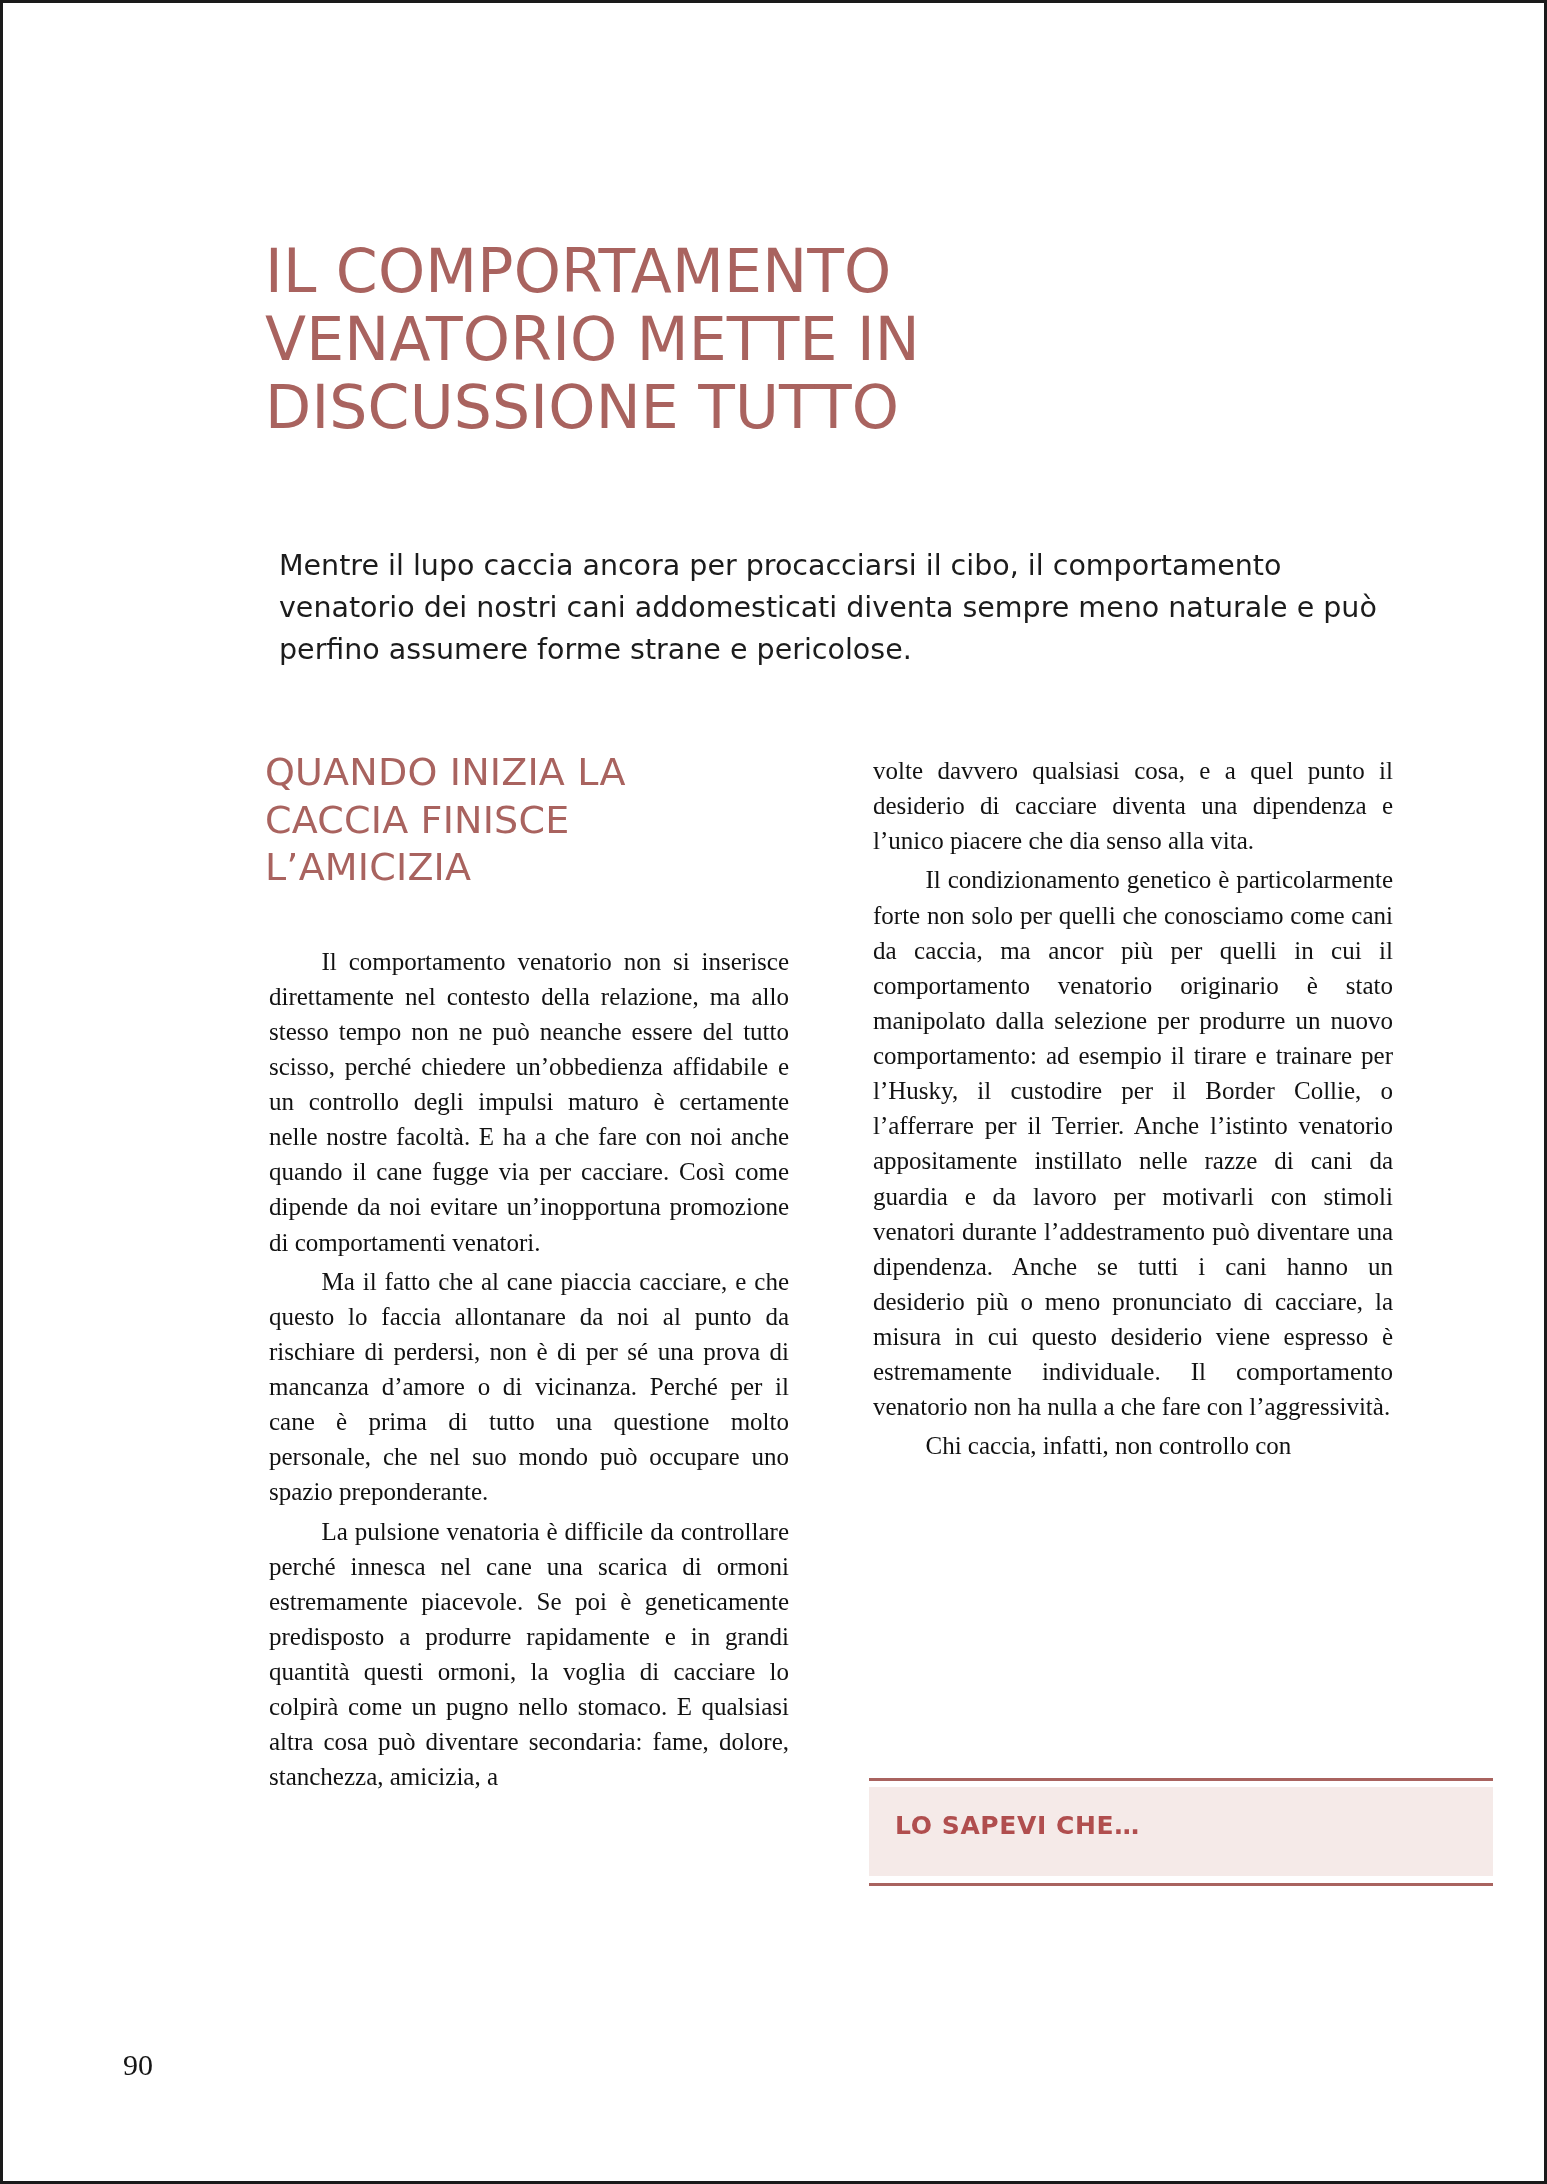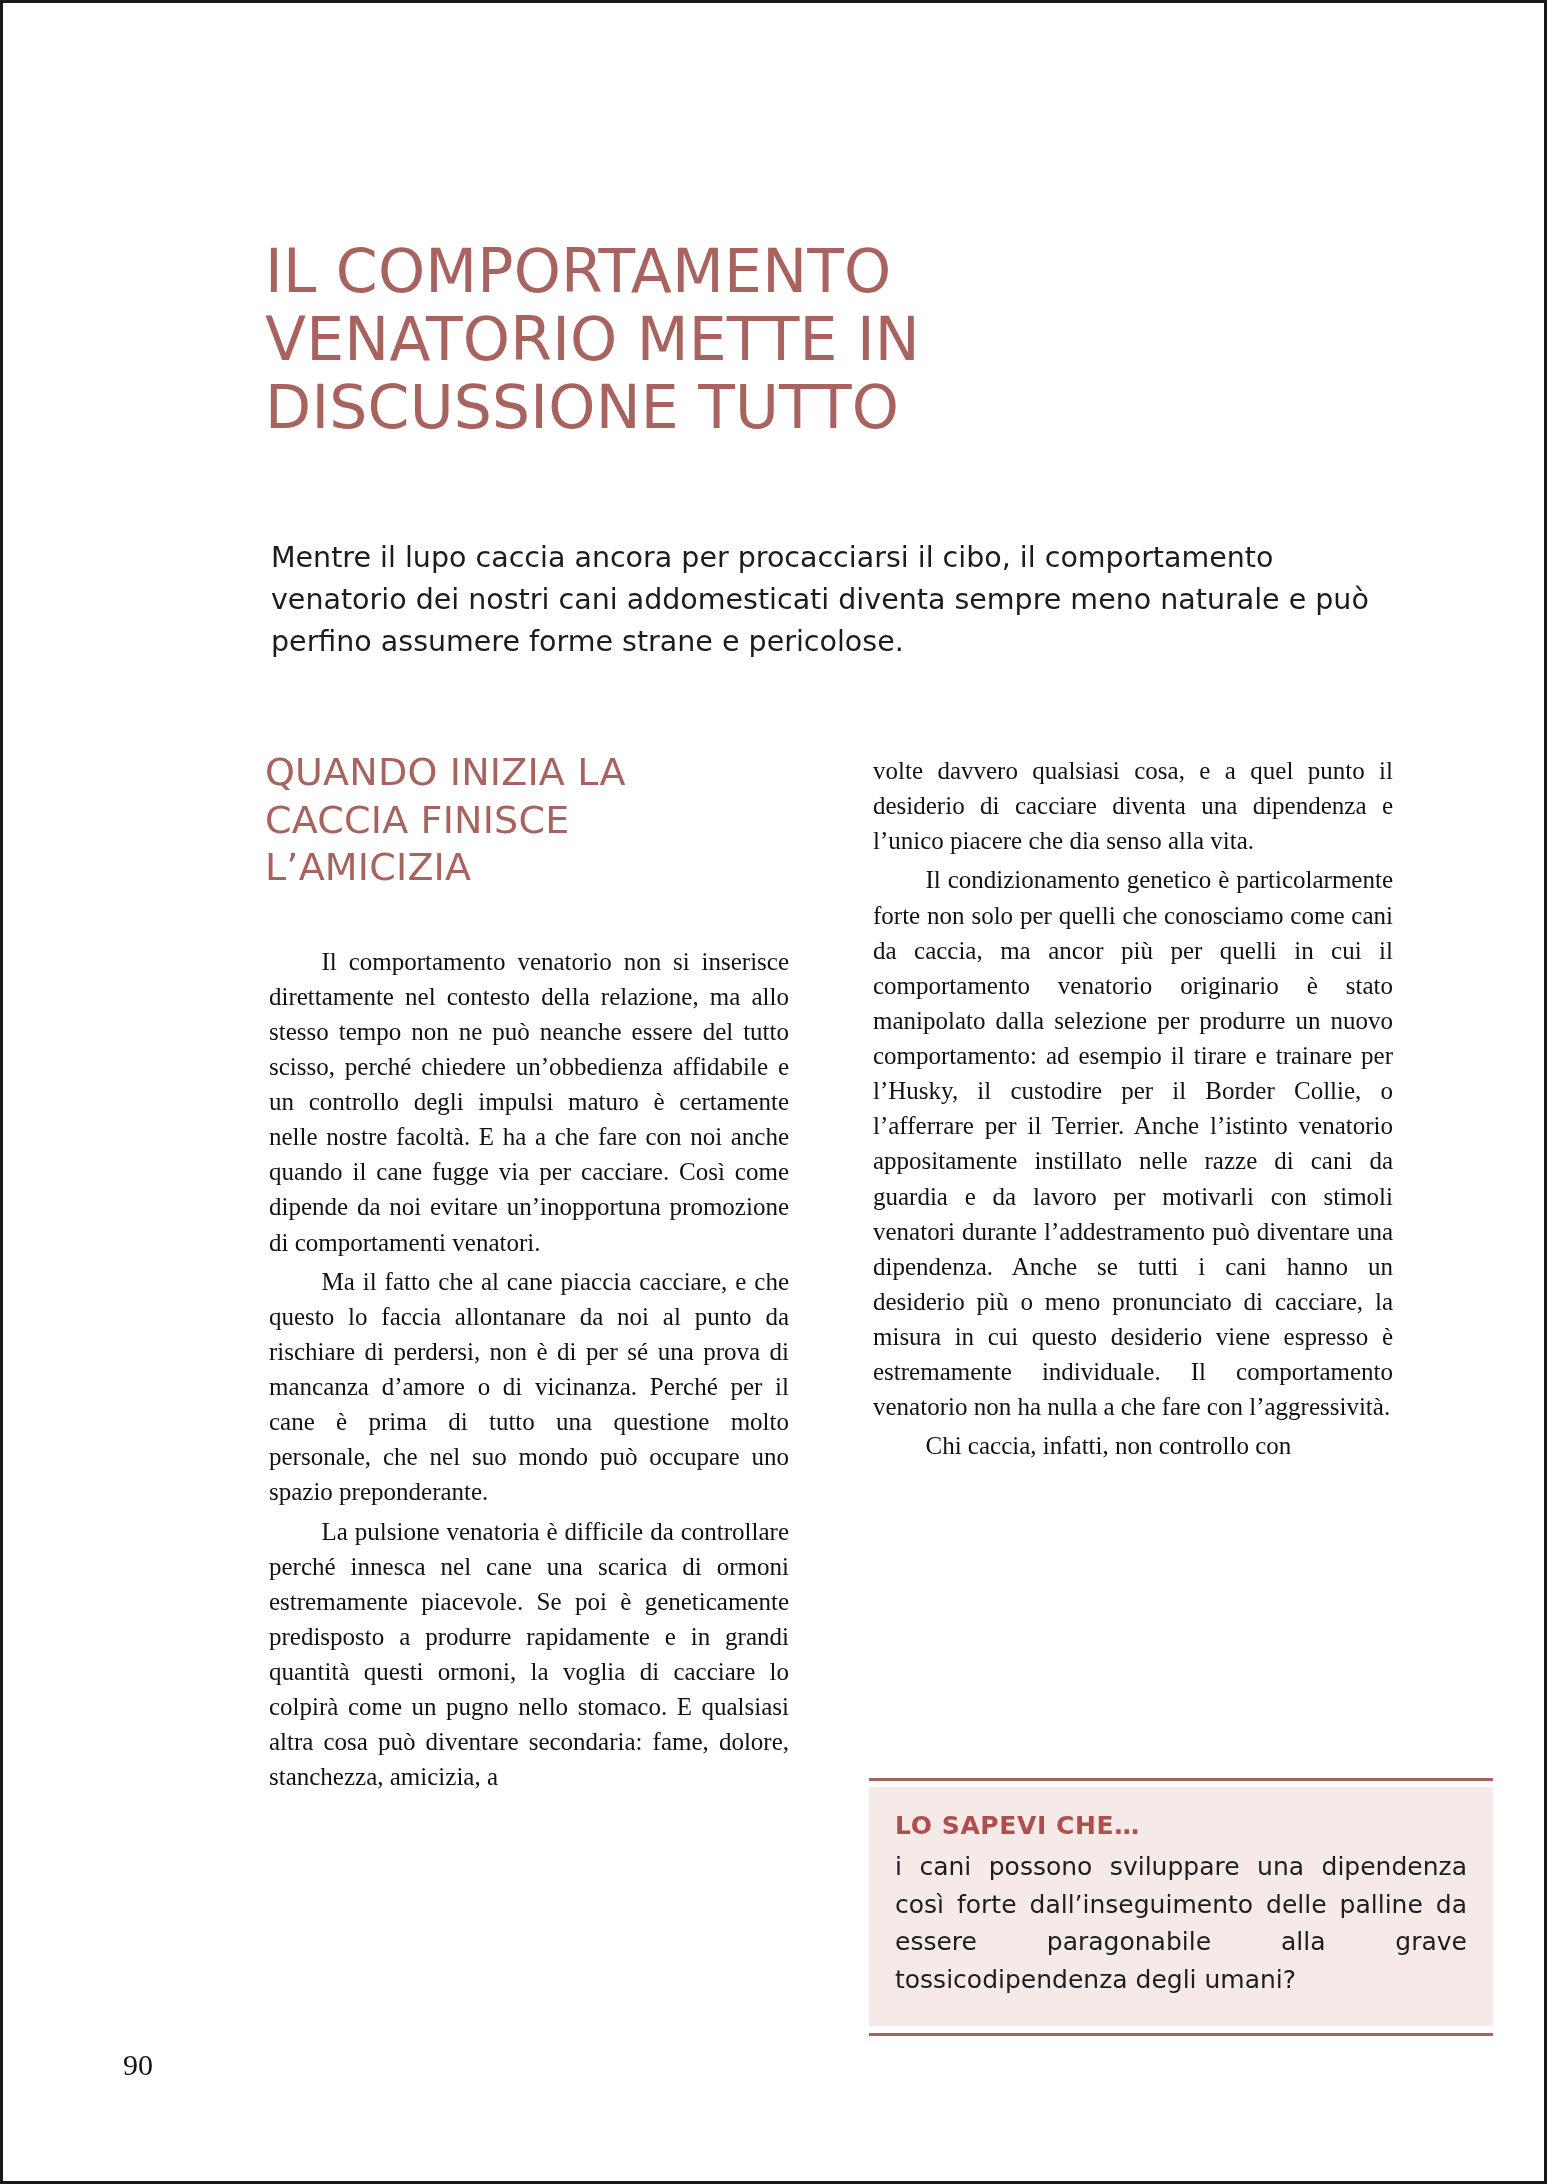--- a/index.html
+++ b/index.html
@@ -47,21 +47,21 @@
     color: #a9635f;
   }
   .article-title .tline { display: block; }
 
   
   .deck {
     position: absolute;
     left: 2px;
     top: 530px;
     width: 1130px;
-    margin: 4px;
+    margin: 12px;
     font-family: "DejaVu Sans", sans-serif;
     font-weight: 400;
     font-size: 28.5px;
     line-height: 1.48;
     color: #1c1c1c;
   }
 
   
   .columns {
     position: absolute;
@@ -179,20 +179,19 @@
         <p class="body-text">volte davvero qualsiasi cosa, e a quel punto il desiderio di cacciare diventa una dipendenza e l’unico piacere che dia senso alla vita.</p>
         <p class="body-text indent">Il condizionamento genetico è particolarmente forte non solo per quelli che conosciamo come cani da caccia, ma ancor più per quelli in cui il comportamento venatorio originario è stato manipolato dalla selezione per produrre un nuovo comportamento: ad esempio il tirare e trainare per l’Husky, il custodire per il Border Collie, o l’afferrare per il Terrier. Anche l’istinto venatorio appositamente instillato nelle razze di cani da guardia e da lavoro per motivarli con stimoli venatori durante l’addestramento può diventare una dipendenza. Anche se tutti i cani hanno un desiderio più o meno pronunciato di cacciare, la misura in cui questo desiderio viene espresso è estremamente individuale. Il comportamento venatorio non ha nulla a che fare con l’aggressività.</p>
         <p class="body-text indent">Chi caccia, infatti, non controllo con</p>
       </div>
 
     </div>
 
     <aside class="callout">
       <div class="callout-inner">
         <p class="callout-title">LO SAPEVI CHE…</p>
-        <p class="callout-body">i cani possono sviluppare una dipendenza così forte dall’inseguimento delle palline da essere paragonabile alla grave tossicodipendenza degli umani?</p>
       </div>
     </aside>
 
   </div>
 
   <p class="folio">90</p>
 </div>
 
 </body></html>

